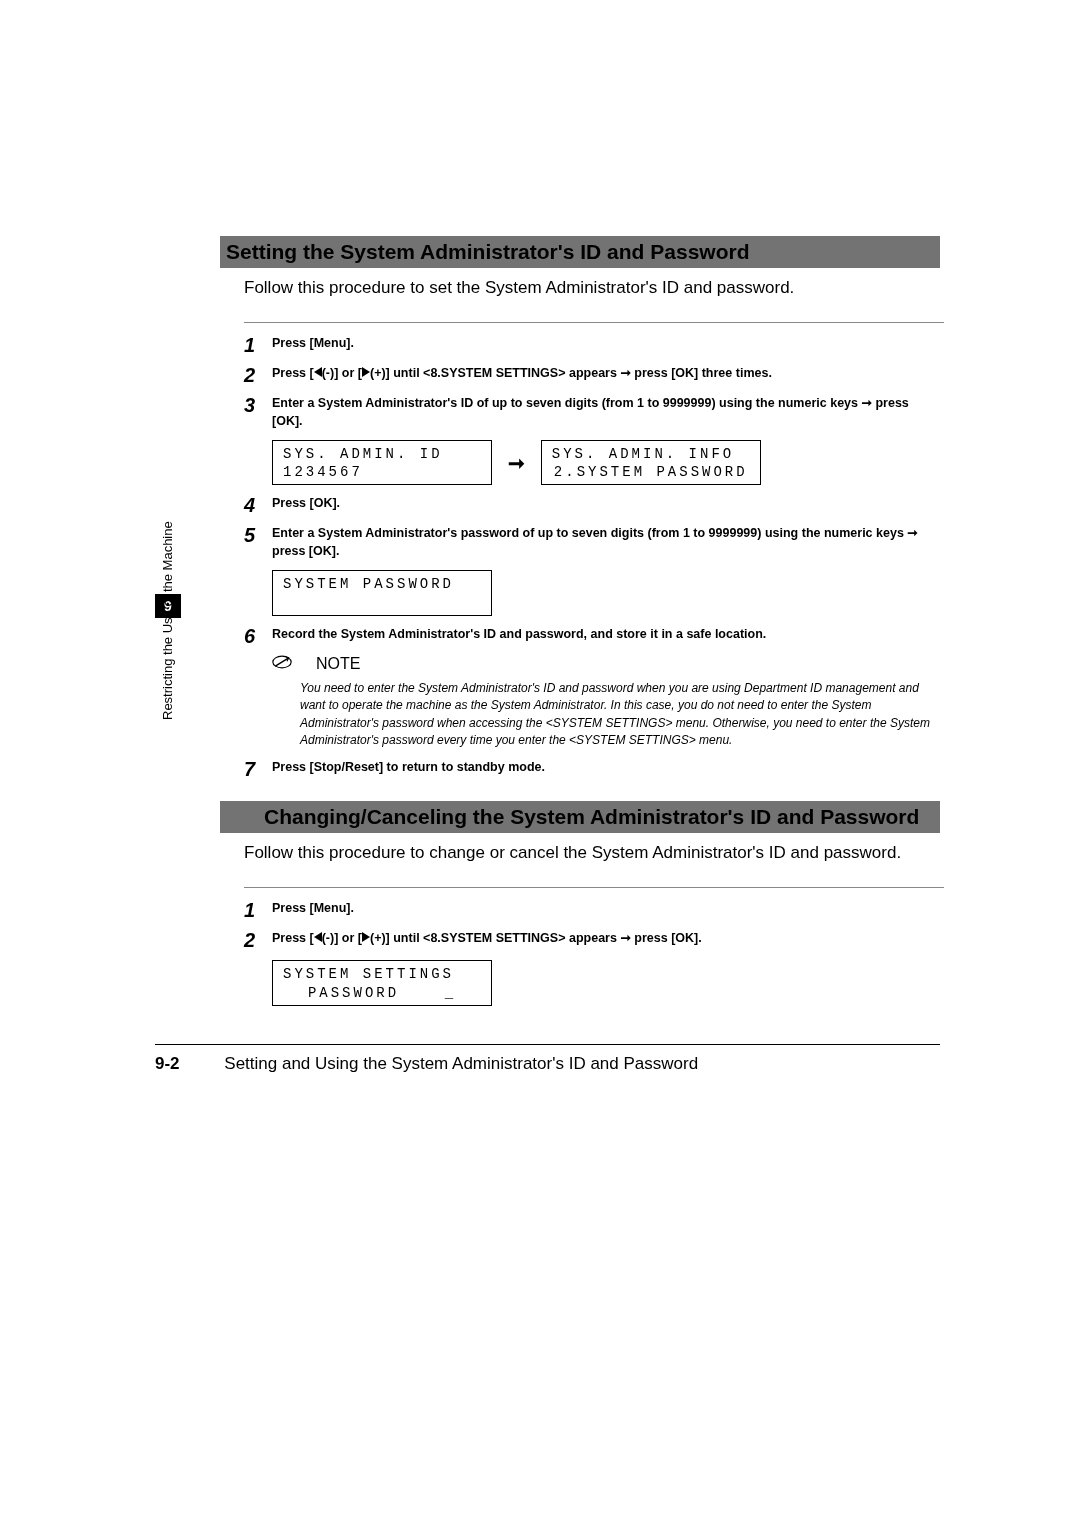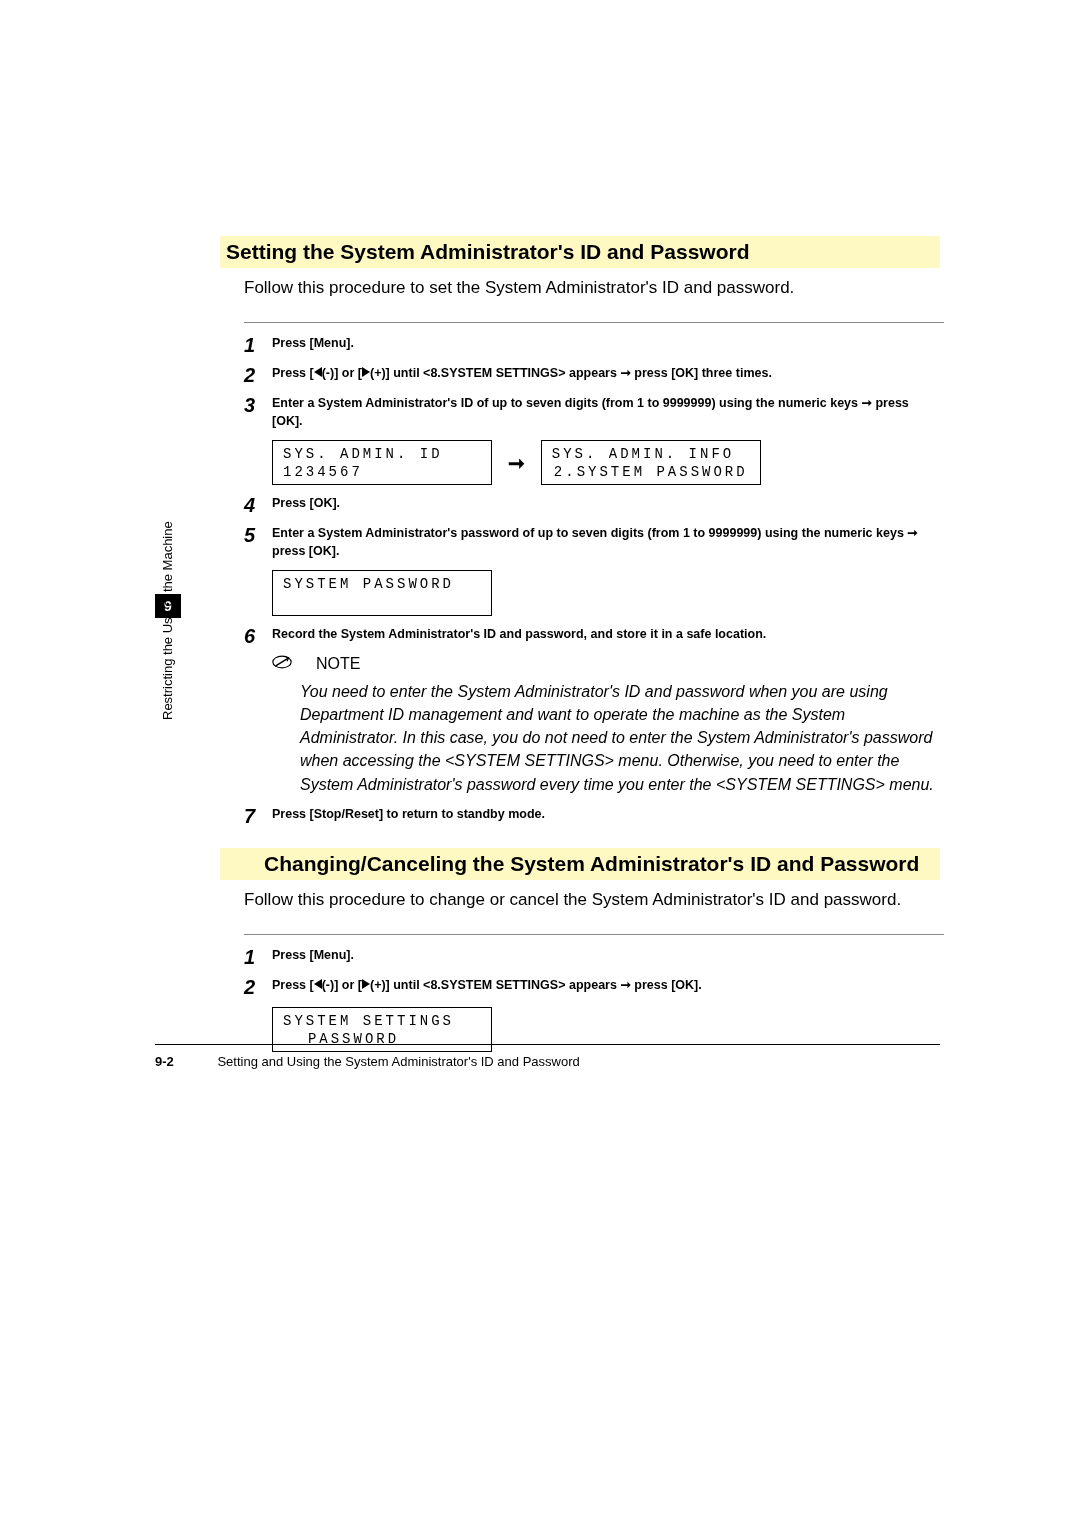--- a/index.html
+++ b/index.html
@@ -11,21 +11,21 @@
     position: relative;
     color: #000;
   }
   .page {
     position: absolute;
     left: 220px;
     top: 236px;
     width: 720px;
   }
   .section-title {
-    background: #fef9c3;
+    background: #737373;
     font-size: 21px;
     font-weight: bold;
     padding: 4px 6px;
     margin-bottom: 10px;
   }
   .intro {
     font-size: 17px;
     margin: 6px 0 24px 24px;
   }
   .divider {
@@ -80,21 +80,21 @@
   .note-header {
     display: flex;
     align-items: center;
     gap: 24px;
     margin-bottom: 6px;
   }
   .note-icon-svg { width:20px; height:16px; }
   .note-label { font-size: 16px; }
   .note-text {
     font-style: italic;
-    font-size: 16px;
+    font-size: 12px;
     line-height: 1.45;
     padding-left: 28px;
     padding-right: 4px;
   }
   .chapter-tab {
     position: absolute;
     left: 155px;
     top: 594px;
     width: 26px;
     height: 24px;
@@ -118,21 +118,21 @@
     position: absolute;
     left:155px;
     top: 1044px;
     width: 785px;
     border-top:1px solid #000;
   }
   .footer-text {
     position:absolute;
     left:155px;
     top:1054px;
-    font-size:13px;
+    font-size:17px;
   }
   .footer-text .pg { font-weight:bold; margin-right:40px;}
   .tri { display:inline-block; vertical-align:middle; }
 </style>
 </head>
 <body>
 
 <div class="chapter-tab">9</div>
 <div class="side-label">Restricting the Use of the Machine</div>
 

